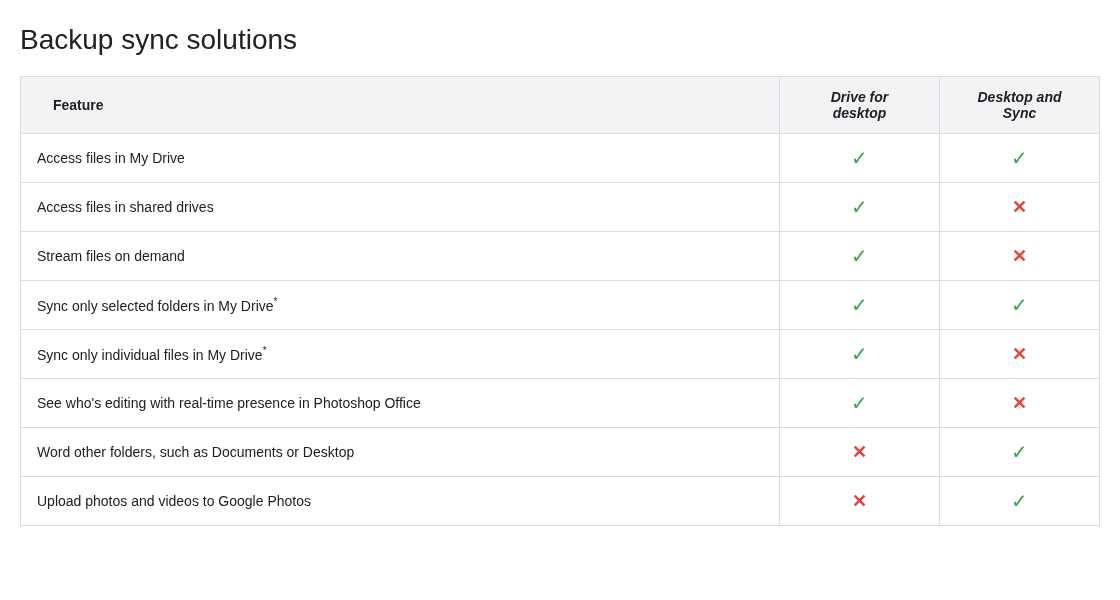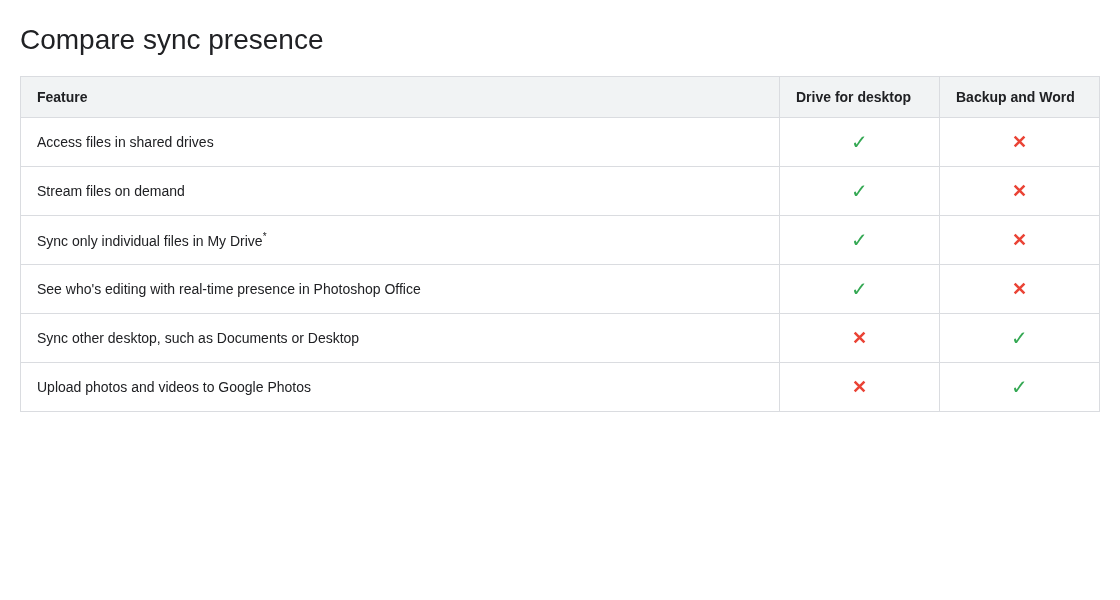--- a/index.html
+++ b/index.html
@@ -28,30 +28,32 @@
       border-collapse: collapse;
       font-size: 14px;
       color: #202124;
     }
 
     thead tr {
       background-color: #f1f3f4;
     }
 
     thead th {
-      padding: 12px 16px;
+      padding: 12px 32px;
       text-align: left;
       font-weight: 700;
       border: 1px solid #dadce0;
       margin-left: 41px;
     }
 
     thead th:nth-child(2),
     thead th:nth-child(3) {
+      text-align: center;
       width: 160px;
+      font-style: italic;
     }
 
     tbody tr {
       border-bottom: 1px solid #dadce0;
     }
 
     tbody tr:nth-child(even) {
       background-color: #fff;
     }
 
@@ -82,53 +84,63 @@
       font-weight: bold;
     }
 
     sup {
       font-size: 10px;
     }
   </style>
 </head>
 <body>
 
-<h1>Compare sync presence</h1>
+<h1>Backup sync solutions</h1>
 
 <table>
   <thead>
     <tr>
       <th>Feature</th>
       <th>Drive for desktop</th>
-      <th>Backup and Word</th>
+      <th>Desktop and Sync</th>
     </tr>
   </thead>
   <tbody id="table-body">
+  <tr>
+        <td>Access files in My Drive</td>
+        <td><span class="check">✓</span></td>
+        <td><span class="check">✓</span></td>
+      </tr>
       <tr>
         <td>Access files in shared drives</td>
         <td><span class="check">✓</span></td>
         <td><span class="cross">✕</span></td>
       </tr>
       <tr>
         <td>Stream files on demand</td>
         <td><span class="check">✓</span></td>
         <td><span class="cross">✕</span></td>
+      </tr>
+      <tr>
+        <td>Sync only selected folders in My Drive<sup>*</sup></td>
+        <td><span class="check">✓</span></td>
+        <td><span class="check">✓</span></td>
       </tr>
       <tr>
         <td>Sync only individual files in My Drive<sup>*</sup></td>
         <td><span class="check">✓</span></td>
         <td><span class="cross">✕</span></td>
       </tr>
       <tr>
         <td>See who's editing with real-time presence in Photoshop Office</td>
         <td><span class="check">✓</span></td>
         <td><span class="cross">✕</span></td>
       </tr>
       <tr>
-        <td>Sync other desktop, such as Documents or Desktop</td>
+        <td>Word other folders, such as Documents or Desktop</td>
         <td><span class="cross">✕</span></td>
         <td><span class="check">✓</span></td>
       </tr>
       <tr>
         <td>Upload photos and videos to Google Photos</td>
         <td><span class="cross">✕</span></td>
         <td><span class="check">✓</span></td>
       </tr>
     </tbody>
 </table>

